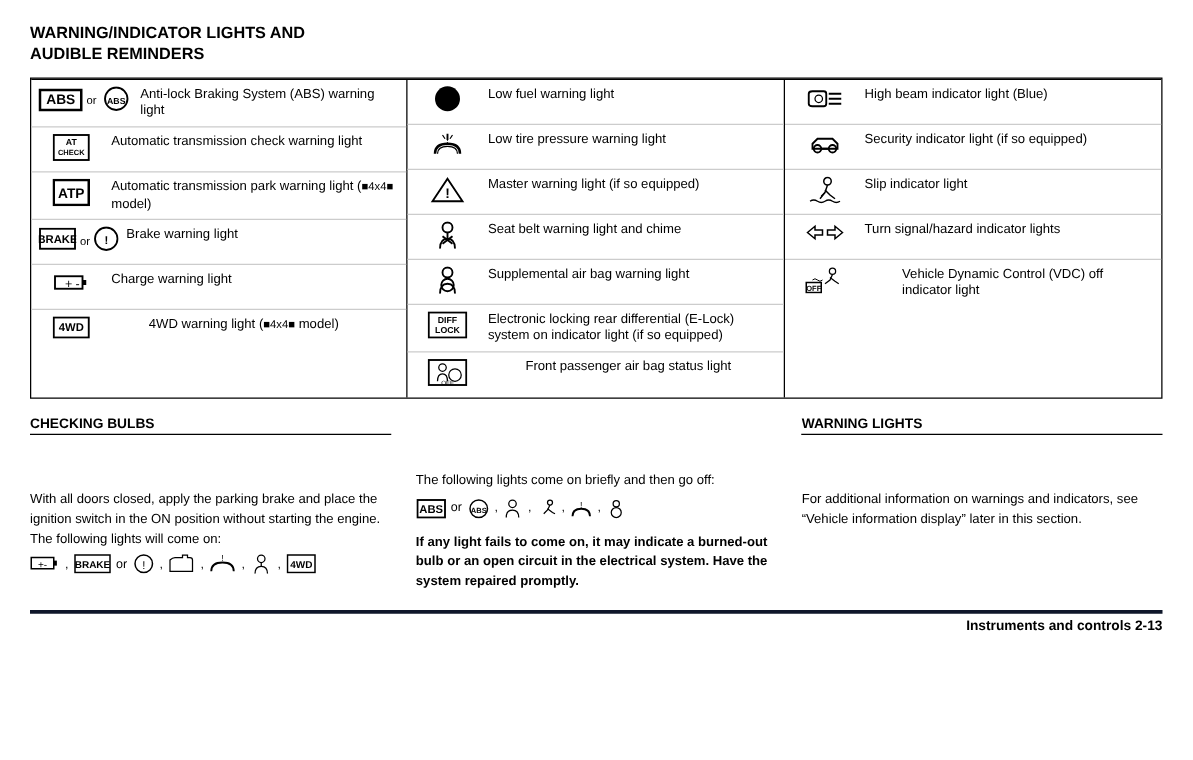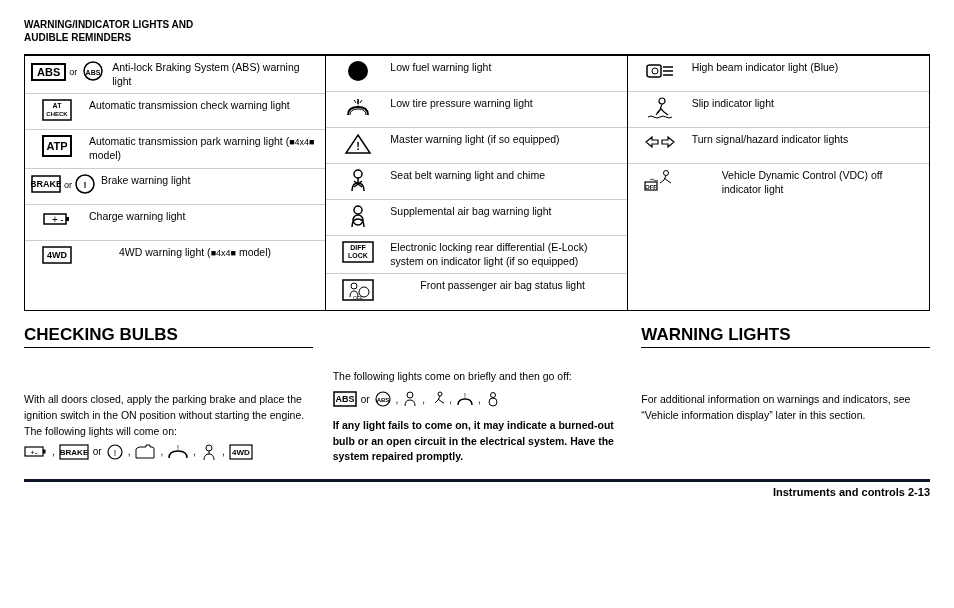--- a/index.html
+++ b/index.html
@@ -8,21 +8,21 @@
       font-size: 11px;
       background: #fff;
       color: #000;
       width: 954px;
       min-height: 608px;
     }
     .page {
       padding: 18px 24px 12px 24px;
     }
     .main-title {
-      font-size: 10px;
+      font-size: 13px;
       font-weight: bold;
       margin-bottom: 10px;
       line-height: 1.3;
     }
     .warning-table {
       border: 1px solid #000;
       width: 100%;
       margin-bottom: 14px;
     }
     .warning-table-inner {
@@ -78,21 +78,21 @@
     }
     .or-text { font-size: 9px; margin: 0 1px; }
 
     
     .bottom-sections {
       display: grid;
       grid-template-columns: 1fr 1fr 1fr;
       gap: 0 20px;
     }
     .section-title {
-      font-size: 17px;
+      font-size: 11px;
       font-weight: bold;
       margin-bottom: 6px;
       border-bottom: 1px solid #000;
       padding-bottom: 2px;
     }
     .section-body {
       font-size: 10.5px;
       line-height: 1.5;
       margin-top: 44px;
     }
@@ -322,20 +322,34 @@
                 <line x1="18" y1="6" x2="28" y2="6" stroke="#000" stroke-width="1.5"></line>
                 <line x1="18" y1="10" x2="28" y2="10" stroke="#000" stroke-width="1.5"></line>
                 <line x1="18" y1="14" x2="28" y2="14" stroke="#000" stroke-width="1.5"></line>
               </svg>
             </span>
           </div>
           <div class="item-text">High beam indicator light (Blue)</div>
         </div>
 
 
+        <div class="item">
+          <div class="icon-cell">
+            <span>
+              <svg width="28" height="22" viewBox="0 0 28 22">
+
+                <path d="M4 14 L4 10 L8 6 L20 6 L24 10 L24 14 Z" fill="none" stroke="#000" stroke-width="1.5"></path>
+                <circle cx="8" cy="14" r="3" fill="none" stroke="#000" stroke-width="1.5"></circle>
+                <circle cx="20" cy="14" r="3" fill="none" stroke="#000" stroke-width="1.5"></circle>
+                <line x1="11" y1="14" x2="17" y2="14" stroke="#000" stroke-width="1.5"></line>
+              </svg>
+            </span>
+          </div>
+          <div class="item-text">Security indicator light (if so equipped)</div>
+        </div>
 
         <div class="item">
           <div class="icon-cell">
             <span>
               <svg width="28" height="22" viewBox="0 0 28 22">
 
                 <circle cx="16" cy="4" r="3" fill="none" stroke="#000" stroke-width="1.2"></circle>
                 <path d="M16 7 L14 13 L10 18" fill="none" stroke="#000" stroke-width="1.2"></path>
                 <path d="M14 11 L18 15 L22 18" fill="none" stroke="#000" stroke-width="1.2"></path>
                 <path d="M14 13 L11 16" fill="none" stroke="#000" stroke-width="1.2"></path>

